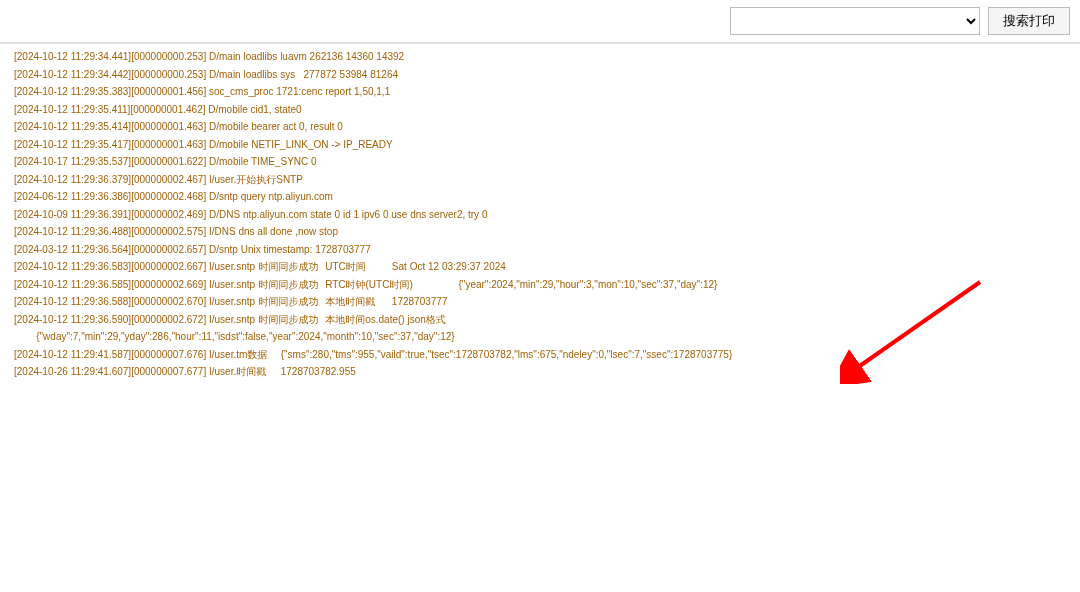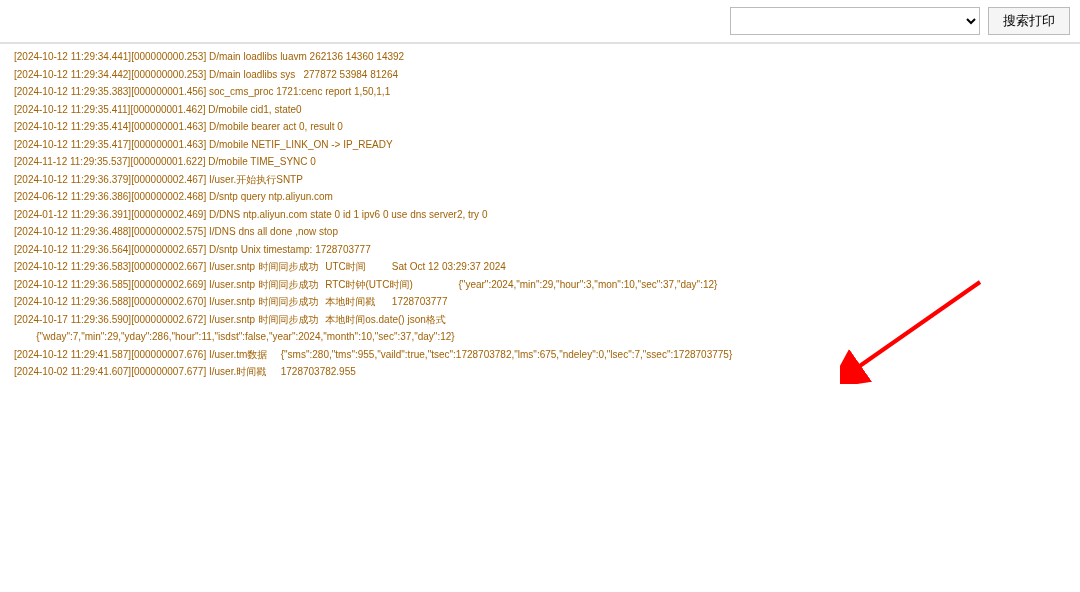--- a/index.html
+++ b/index.html
@@ -75,26 +75,26 @@
       </marker>
     </defs>
     <line x1="140" y1="8" x2="14" y2="96" stroke="#ff0000" stroke-width="4" marker-end="url(#ah)"></line>
   </svg>
 <div class="log-line">[2024-10-12 11:29:34.441][000000000.253] D/main loadlibs luavm 262136 14360 14392</div>
     <div class="log-line">[2024-10-12 11:29:34.442][000000000.253] D/main loadlibs sys   277872 53984 81264</div>
     <div class="log-line">[2024-10-12 11:29:35.383][000000001.456] soc_cms_proc 1721:cenc report 1,50,1,1</div>
     <div class="log-line">[2024-10-12 11:29:35.411][000000001.462] D/mobile cid1, state0</div>
     <div class="log-line">[2024-10-12 11:29:35.414][000000001.463] D/mobile bearer act 0, result 0</div>
     <div class="log-line">[2024-10-12 11:29:35.417][000000001.463] D/mobile NETIF_LINK_ON -&gt; IP_READY</div>
-    <div class="log-line">[2024-11-12 11:29:35.537][000000001.622] D/mobile TIME_SYNC 0</div>
+    <div class="log-line">[2024-10-17 11:29:35.537][000000001.622] D/mobile TIME_SYNC 0</div>
     <div class="log-line">[2024-10-12 11:29:36.379][000000002.467] I/user.开始执行SNTP</div>
     <div class="log-line">[2024-06-12 11:29:36.386][000000002.468] D/sntp query ntp.aliyun.com</div>
-    <div class="log-line">[2024-01-12 11:29:36.391][000000002.469] D/DNS ntp.aliyun.com state 0 id 1 ipv6 0 use dns server2, try 0</div>
+    <div class="log-line">[2024-10-09 11:29:36.391][000000002.469] D/DNS ntp.aliyun.com state 0 id 1 ipv6 0 use dns server2, try 0</div>
     <div class="log-line">[2024-10-12 11:29:36.488][000000002.575] I/DNS dns all done ,now stop</div>
-    <div class="log-line">[2024-10-12 11:29:36.564][000000002.657] D/sntp Unix timestamp: 1728703777</div>
+    <div class="log-line">[2024-03-12 11:29:36.564][000000002.657] D/sntp Unix timestamp: 1728703777</div>
     <div class="log-line">[2024-10-12 11:29:36.583][000000002.667] I/user.sntp	时间同步成功	UTC时间		Sat Oct 12 03:29:37 2024</div>
     <div class="log-line">[2024-10-12 11:29:36.585][000000002.669] I/user.sntp	时间同步成功	RTC时钟(UTC时间)		{"year":2024,"min":29,"hour":3,"mon":10,"sec":37,"day":12}</div>
     <div class="log-line">[2024-10-12 11:29:36.588][000000002.670] I/user.sntp	时间同步成功	本地时间戳	1728703777</div>
-    <div class="log-line">[2024-10-17 11:29:36.590][000000002.672] I/user.sntp	时间同步成功	本地时间os.date() json格式</div>
+    <div class="log-line">[2024-10-12 11:29:36.590][000000002.672] I/user.sntp	时间同步成功	本地时间os.date() json格式</div>
     <div class="log-line">	{"wday":7,"min":29,"yday":286,"hour":11,"isdst":false,"year":2024,"month":10,"sec":37,"day":12}</div>
     <div class="log-line">[2024-10-12 11:29:41.587][000000007.676] I/user.tm数据	{"sms":280,"tms":955,"vaild":true,"tsec":1728703782,"lms":675,"ndeley":0,"lsec":7,"ssec":1728703775}</div>
-    <div class="log-line">[2024-10-02 11:29:41.607][000000007.677] I/user.时间戳	1728703782.955</div>
+    <div class="log-line">[2024-10-26 11:29:41.607][000000007.677] I/user.时间戳	1728703782.955</div>
   </div>
 
 </body></html>

